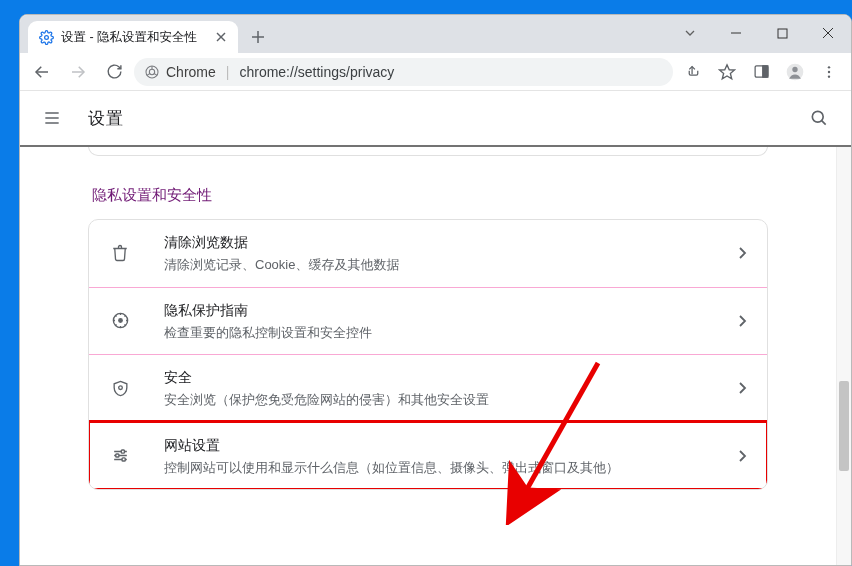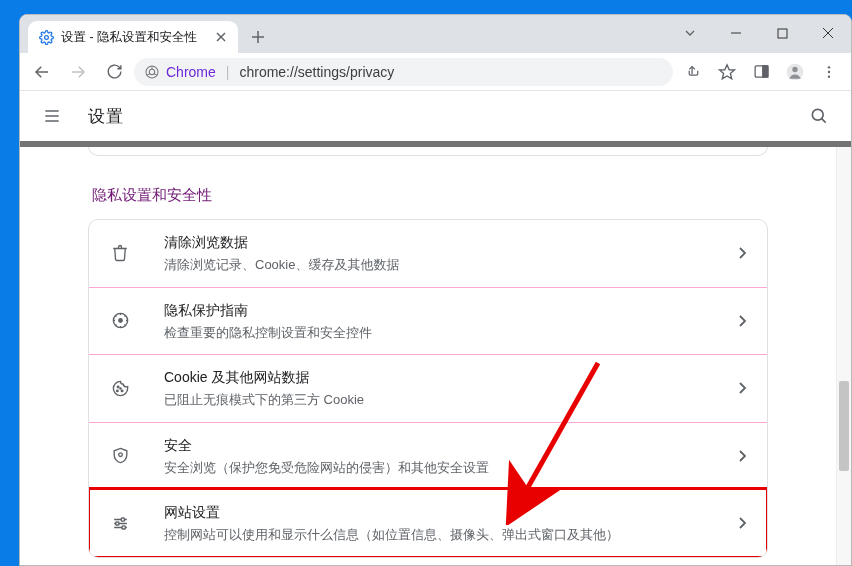--- a/index.html
+++ b/index.html
@@ -72,31 +72,31 @@
   .omnibox {
     flex:1; height:28px;
     border-radius: 14px;
     background: #f1f3f4;
     display:flex; align-items:center;
     padding: 0 10px;
     font-size: 14px;
     color:#202124;
     gap:6px;
   }
-  .omnibox .chromeword { color:#6d28d9; }
+  .omnibox .chromeword { color:#404040; }
   .omnibox .bar { color:#bdbdbd; margin: 0 4px; }
   .omnibox .url { color:#3c4043; }
   .addr-icons { display:flex; align-items:center; gap:2px; }
   .addr-icons .ib { width:32px; height:32px; display:flex; align-items:center; justify-content:center; color:#5f6368; }
   
   .appbar {
     height: 56px;
     display:flex; align-items:center;
     padding: 0 14px;
-    border-bottom: 6px solid #737373;
+    border-bottom: 2px solid #737373;
     gap: 18px;
   }
   .apptitle { font-size: 17px; color:#202124; letter-spacing:1px; }
   .flexsp { flex:1; }
   .appic { width:36px; height:36px; display:flex; align-items:center; justify-content:center; color:#5f6368; }
   
   .content-wrap {
     position:absolute;
     left:0; right:0; top: 132px; bottom:0;
     overflow:hidden;
@@ -346,40 +346,20 @@
                 <div class="rtitle">隐私保护指南</div>
                 <div class="rdesc">检查重要的隐私控制设置和安全控件</div>
               </div>
               <div class="chev">
                 <svg width="10" height="12" viewBox="0 0 8 12" fill="none" stroke="#5f6368" stroke-width="1.8">
                     <polyline points="2,1 7,6 2,11"></polyline>
                   </svg>
               </div>
             </div>
 
-            <div class="row">
-              <div class="ricon">
-                <svg width="19" height="19" viewBox="0 0 24 24" fill="none" stroke="#5f6368" stroke-width="1.7">
-                    <path d="M21 12a9 9 0 1 1-9-9c0 2 1.5 3.5 3.5 3.5.2 2.2 2 3.5 4 3.5.6 0 1.1-.1 1.5-.3 0 .8 0 1.5 0 2.3z"></path>
-                    <circle cx="9" cy="10" r="1" fill="#5f6368"></circle>
-                    <circle cx="8" cy="15" r="1" fill="#5f6368"></circle>
-                    <circle cx="14" cy="15" r="1" fill="#5f6368"></circle>
-                    <circle cx="12" cy="12" r="0.8" fill="#5f6368"></circle>
-                  </svg>
-              </div>
-              <div class="rtext">
-                <div class="rtitle">Cookie 及其他网站数据</div>
-                <div class="rdesc">已阻止无痕模式下的第三方 Cookie</div>
-              </div>
-              <div class="chev">
-                <svg width="10" height="12" viewBox="0 0 8 12" fill="none" stroke="#5f6368" stroke-width="1.8">
-                    <polyline points="2,1 7,6 2,11"></polyline>
-                  </svg>
-              </div>
-            </div>
 
             <div class="row">
               <div class="ricon">
                 <svg width="19" height="19" viewBox="0 0 24 24" fill="none" stroke="#5f6368" stroke-width="1.7">
                     <path d="M12 3l8 3v5c0 5-3.4 9.3-8 10-4.6-.7-8-5-8-10V6l8-3z"></path>
                     <circle cx="12" cy="11" r="2.3"></circle>
                   </svg>
               </div>
               <div class="rtext">
                 <div class="rtitle">安全</div>

